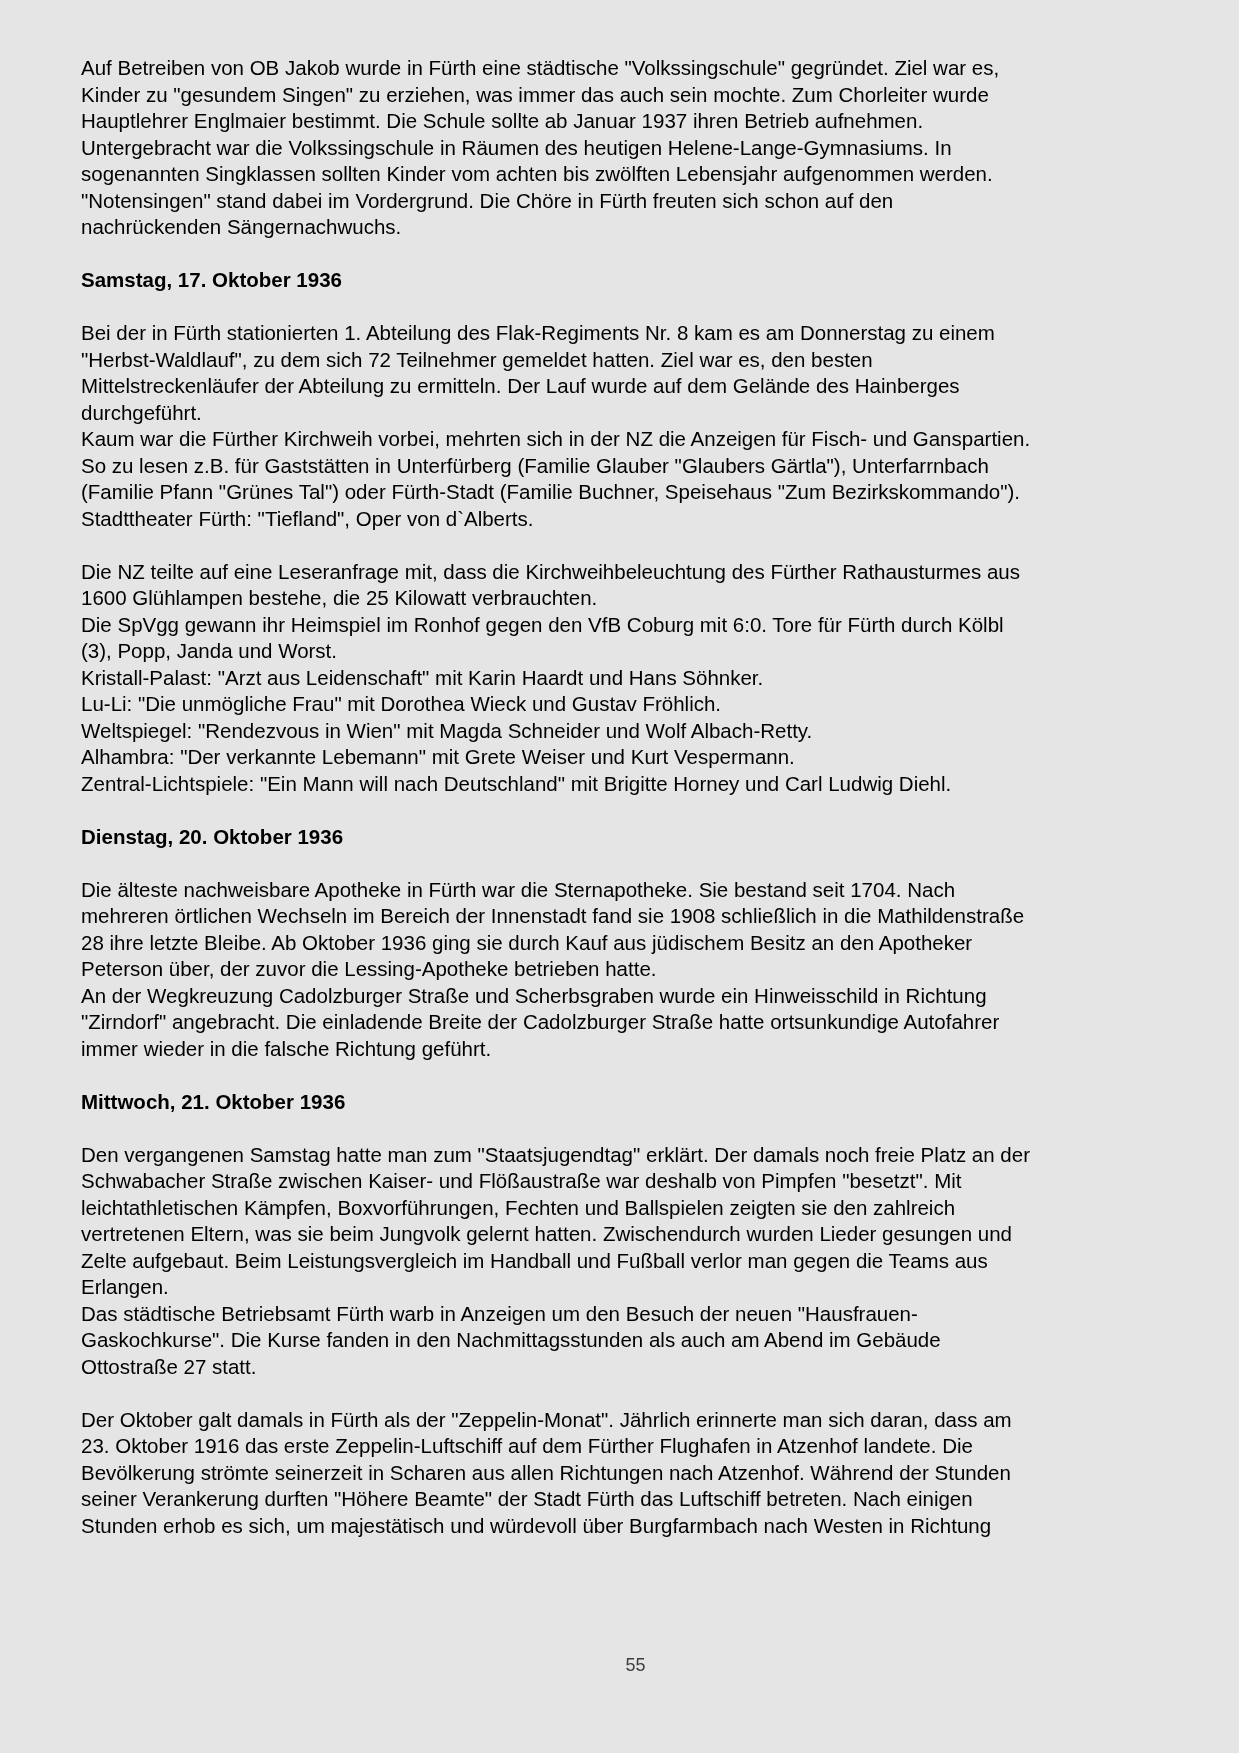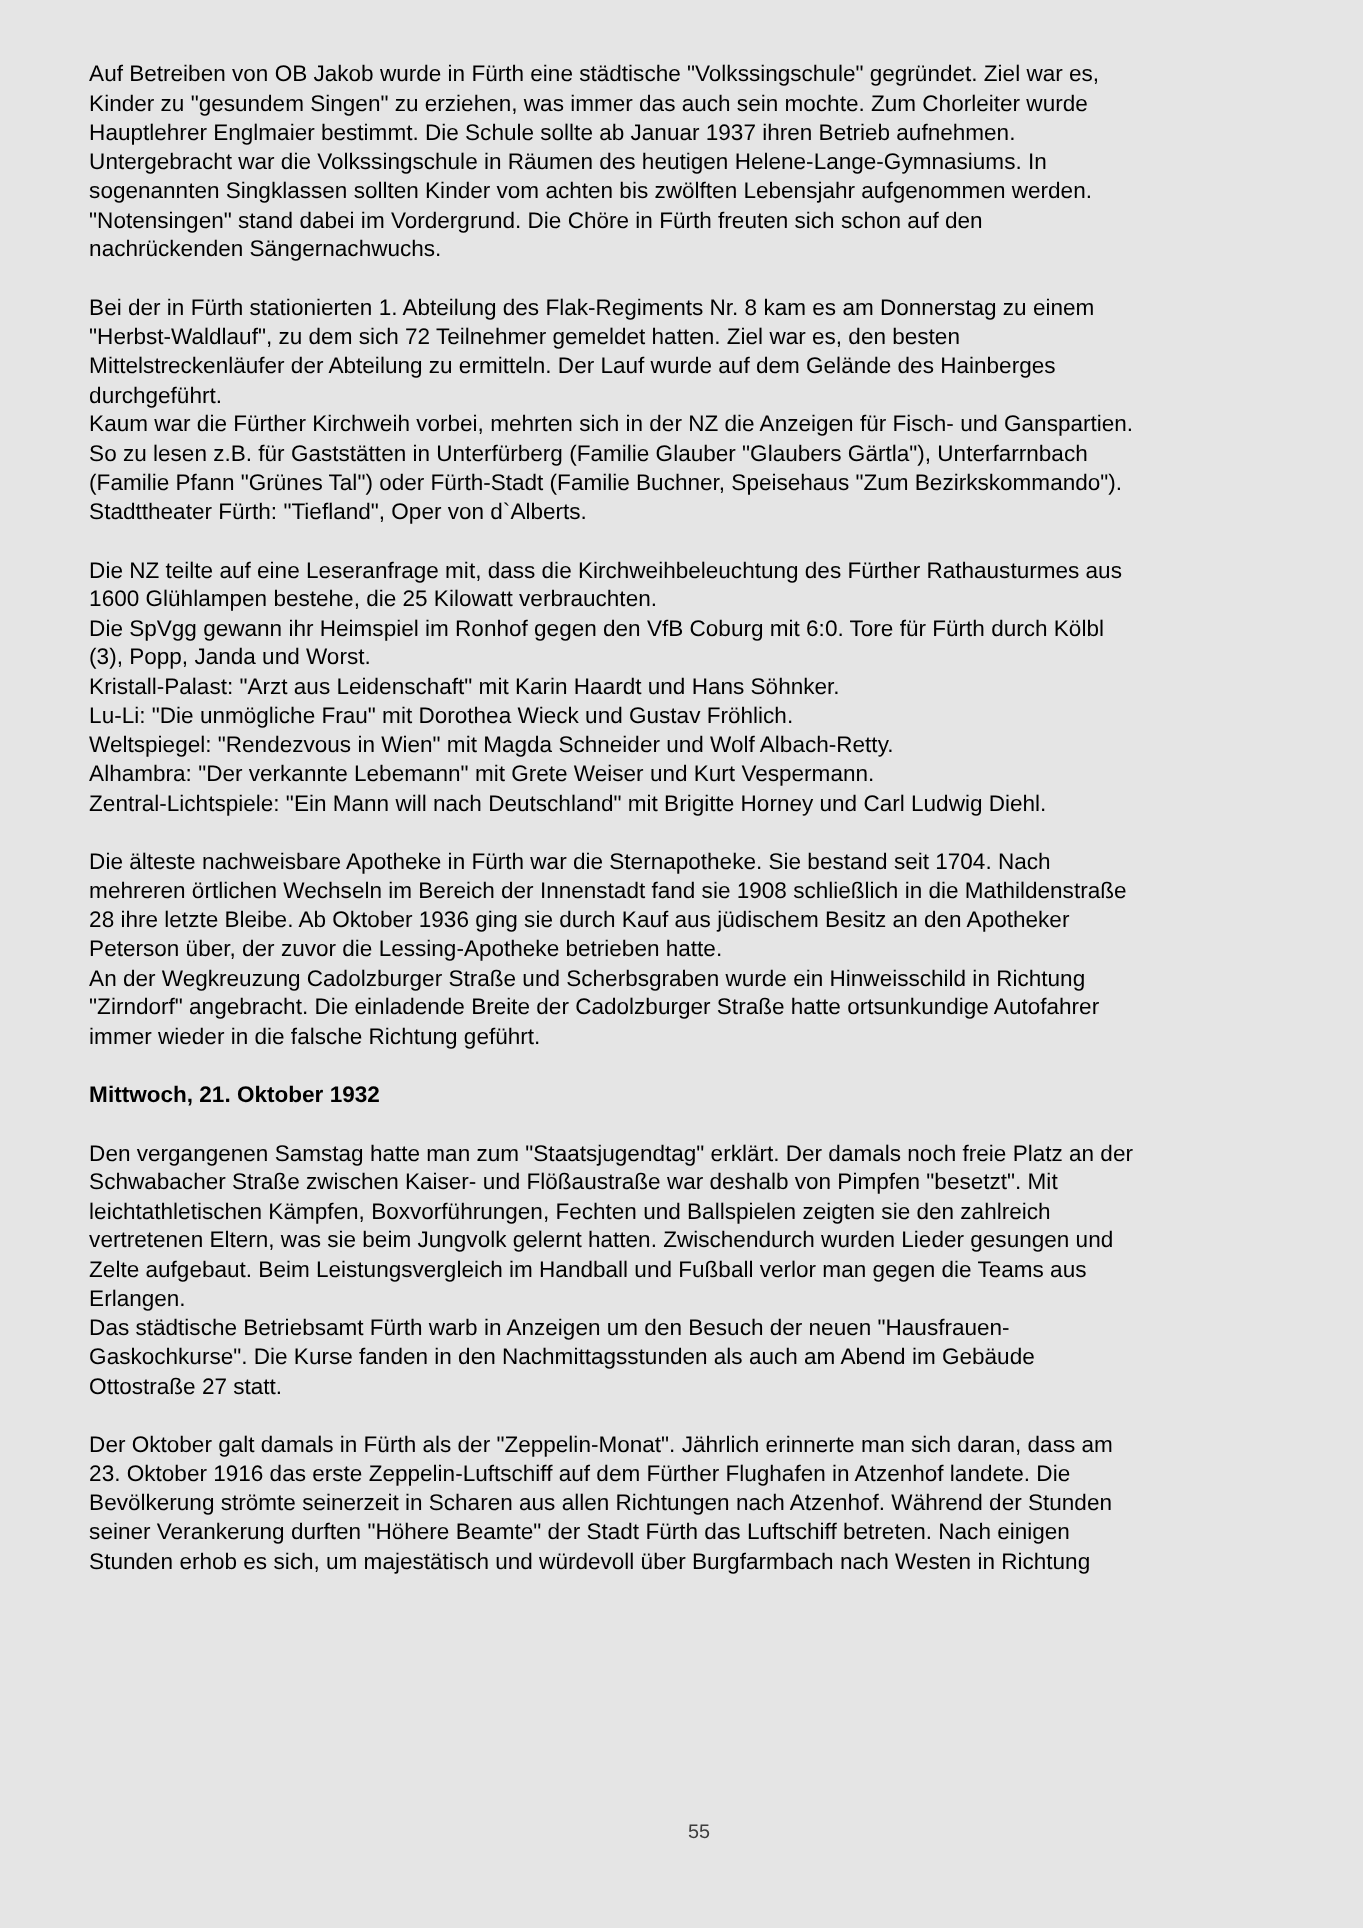--- a/index.html
+++ b/index.html
@@ -56,45 +56,47 @@
 
 <div class="page">
   <div class="content">
       <div class="block paragraph">Auf Betreiben von OB Jakob wurde in Fürth eine städtische "Volkssingschule" gegründet. Ziel war es,
 Kinder zu "gesundem Singen" zu erziehen, was immer das auch sein mochte. Zum Chorleiter wurde
 Hauptlehrer Englmaier bestimmt. Die Schule sollte ab Januar 1937 ihren Betrieb aufnehmen.
 Untergebracht war die Volkssingschule in Räumen des heutigen Helene-Lange-Gymnasiums. In
 sogenannten Singklassen sollten Kinder vom achten bis zwölften Lebensjahr aufgenommen werden.
 "Notensingen" stand dabei im Vordergrund. Die Chöre in Fürth freuten sich schon auf den
 nachrückenden Sängernachwuchs.</div>
+      <div class="block heading">Samstag, 17. Oktober 1936</div>
       <div class="block paragraph">Bei der in Fürth stationierten 1. Abteilung des Flak-Regiments Nr. 8 kam es am Donnerstag zu einem
 "Herbst-Waldlauf", zu dem sich 72 Teilnehmer gemeldet hatten. Ziel war es, den besten
 Mittelstreckenläufer der Abteilung zu ermitteln. Der Lauf wurde auf dem Gelände des Hainberges
 durchgeführt.
 Kaum war die Fürther Kirchweih vorbei, mehrten sich in der NZ die Anzeigen für Fisch- und Ganspartien.
 So zu lesen z.B. für Gaststätten in Unterfürberg (Familie Glauber "Glaubers Gärtla"), Unterfarrnbach
 (Familie Pfann "Grünes Tal") oder Fürth-Stadt (Familie Buchner, Speisehaus "Zum Bezirkskommando").
 Stadttheater Fürth: "Tiefland", Oper von d`Alberts.</div>
       <div class="block paragraph">Die NZ teilte auf eine Leseranfrage mit, dass die Kirchweihbeleuchtung des Fürther Rathausturmes aus
 1600 Glühlampen bestehe, die 25 Kilowatt verbrauchten.
 Die SpVgg gewann ihr Heimspiel im Ronhof gegen den VfB Coburg mit 6:0. Tore für Fürth durch Kölbl
 (3), Popp, Janda und Worst.
 Kristall-Palast: "Arzt aus Leidenschaft" mit Karin Haardt und Hans Söhnker.
 Lu-Li: "Die unmögliche Frau" mit Dorothea Wieck und Gustav Fröhlich.
 Weltspiegel: "Rendezvous in Wien" mit Magda Schneider und Wolf Albach-Retty.
 Alhambra: "Der verkannte Lebemann" mit Grete Weiser und Kurt Vespermann.
 Zentral-Lichtspiele: "Ein Mann will nach Deutschland" mit Brigitte Horney und Carl Ludwig Diehl.</div>
+      <div class="block heading">Dienstag, 20. Oktober 1936</div>
       <div class="block paragraph">Die älteste nachweisbare Apotheke in Fürth war die Sternapotheke. Sie bestand seit 1704. Nach
 mehreren örtlichen Wechseln im Bereich der Innenstadt fand sie 1908 schließlich in die Mathildenstraße
 28 ihre letzte Bleibe. Ab Oktober 1936 ging sie durch Kauf aus jüdischem Besitz an den Apotheker
 Peterson über, der zuvor die Lessing-Apotheke betrieben hatte.
 An der Wegkreuzung Cadolzburger Straße und Scherbsgraben wurde ein Hinweisschild in Richtung
 "Zirndorf" angebracht. Die einladende Breite der Cadolzburger Straße hatte ortsunkundige Autofahrer
 immer wieder in die falsche Richtung geführt.</div>
-      <div class="block heading">Mittwoch, 21. Oktober 1932</div>
+      <div class="block heading">Mittwoch, 21. Oktober 1936</div>
       <div class="block paragraph">Den vergangenen Samstag hatte man zum "Staatsjugendtag" erklärt. Der damals noch freie Platz an der
 Schwabacher Straße zwischen Kaiser- und Flößaustraße war deshalb von Pimpfen "besetzt". Mit
 leichtathletischen Kämpfen, Boxvorführungen, Fechten und Ballspielen zeigten sie den zahlreich
 vertretenen Eltern, was sie beim Jungvolk gelernt hatten. Zwischendurch wurden Lieder gesungen und
 Zelte aufgebaut. Beim Leistungsvergleich im Handball und Fußball verlor man gegen die Teams aus
 Erlangen.
 Das städtische Betriebsamt Fürth warb in Anzeigen um den Besuch der neuen "Hausfrauen-
 Gaskochkurse". Die Kurse fanden in den Nachmittagsstunden als auch am Abend im Gebäude
 Ottostraße 27 statt.</div>
       <div class="block paragraph">Der Oktober galt damals in Fürth als der "Zeppelin-Monat". Jährlich erinnerte man sich daran, dass am

